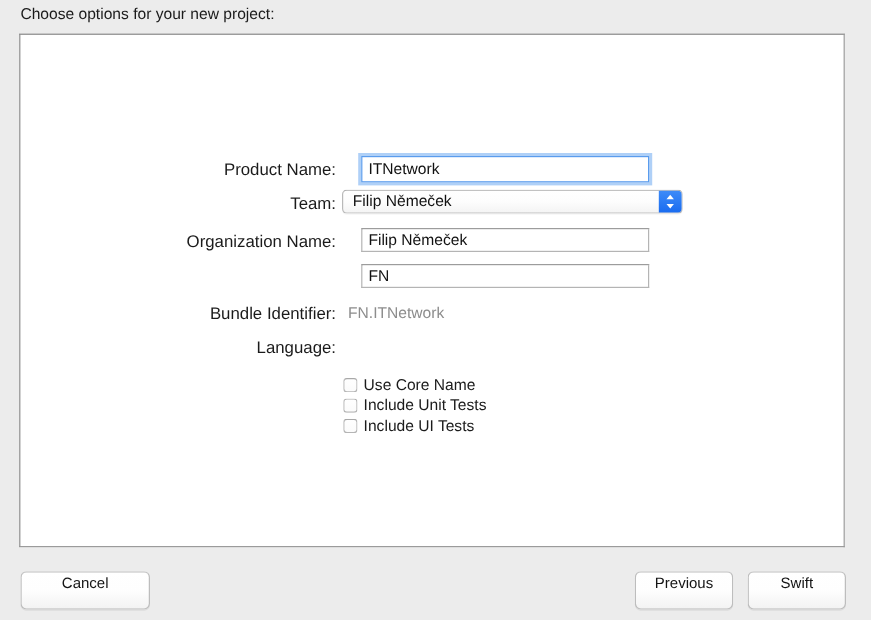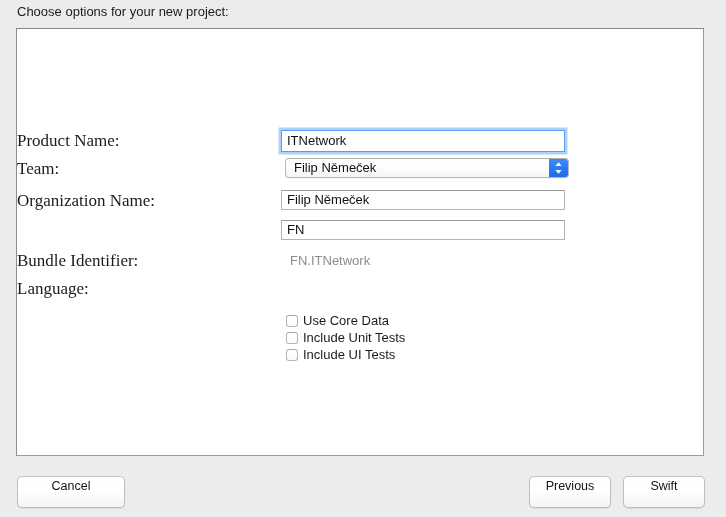--- a/index.html
+++ b/index.html
@@ -53,33 +53,32 @@
   .form-row {
     position: absolute;
     left: 0;
     width: 688px;
     height: 22px;
   }
   .row-label {
     position: absolute;
     left: 0;
     width: 263px;          
-    text-align: left;
-    font-size: 17px;
+    text-align: right;
+    font-size: 14px;
     line-height: 22px;
     color: #1b1b1b;
     white-space: nowrap;
-    font-family: Liberation Serif, serif;
   }
 
   
   .text-field {
     position: absolute;
-    left: 264px;           
-    width: 284px;
+    left: 284px;           
+    width: 240px;
     height: 20px;
     box-sizing: border-box;
     background: #ffffff;
     border: 1px solid #b4b4b4;
     border-top-color: #9c9c9c;
     font-size: 13px;
     line-height: 18px;
     padding: 0 0 0 5px;
     color: #111111;
     white-space: nowrap;
@@ -228,21 +227,21 @@
       <div class="row-label">Bundle Identifier:</div>
       <div class="static-value">FN.ITNetwork</div>
     </div>
 
     <div class="form-row" style="top:249px">
       <div class="row-label">Language:</div>
     </div>
 
     <div class="checkbox-row" style="top:283px">
       <span class="checkbox-box"></span>
-      <span class="checkbox-label">Use Core Data</span>
+      <span class="checkbox-label">Use Core Name</span>
     </div>
 
     <div class="checkbox-row" style="top:300px">
       <span class="checkbox-box"></span>
       <span class="checkbox-label">Include Unit Tests</span>
     </div>
 
     <div class="checkbox-row" style="top:317px">
       <span class="checkbox-box"></span>
       <span class="checkbox-label">Include UI Tests</span>

